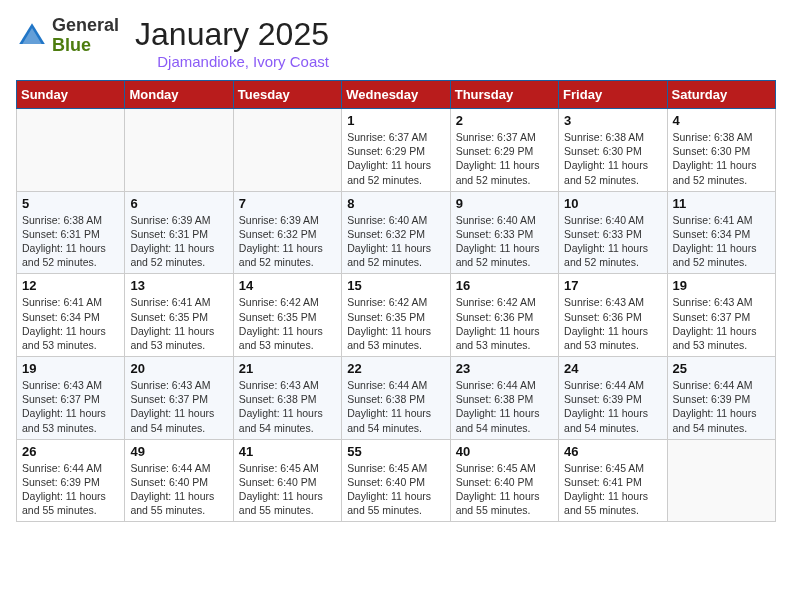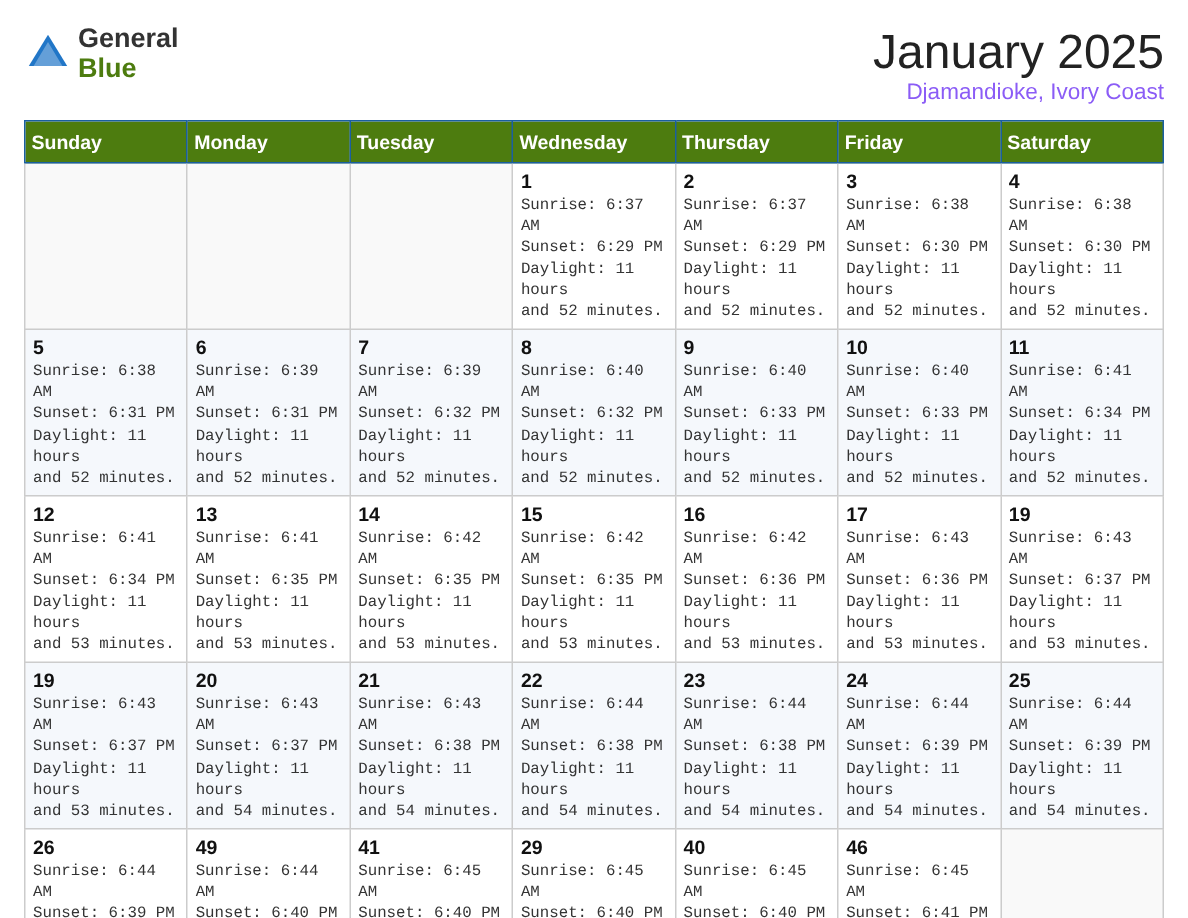--- a/index.html
+++ b/index.html
@@ -5,23 +5,23 @@
     * { box-sizing: border-box; margin: 0; padding: 0; }
     body {
       font-family: Arial, sans-serif;
       background: #fff;
       width: 792px;
       min-height: 612px;
       padding: 16px;
     }
     .header {
       display: flex;
-      justify-content: space-between;
       align-items: flex-start;
       margin-bottom: 10px;
+      gap: 16px;
     }
     .logo {
       display: flex;
       align-items: center;
       gap: 4px;
     }
     .logo-text {
       font-size: 18px;
       font-weight: bold;
       line-height: 1.1;
@@ -42,21 +42,21 @@
     }
     .location {
       font-size: 15px;
       color: #8b5cf6;
     }
     .calendar {
       width: 100%;
       border-collapse: collapse;
     }
     .calendar thead tr th {
-      background: #4d7c0f;
+      background: #b91c1c;
       color: #fff;
       font-size: 13px;
       font-weight: bold;
       padding: 6px 4px;
       text-align: left;
       border: 1px solid #1a5fa0;
     }
     .calendar tbody tr td {
       border: 1px solid #ccc;
       vertical-align: top;
@@ -74,21 +74,20 @@
       font-size: 13px;
       font-weight: bold;
       color: #111;
       display: block;
       margin-bottom: 2px;
     }
     .day-info {
       font-size: 10.5px;
       color: #333;
       line-height: 1.35;
-      font-family: Liberation Mono, monospace;
     }
     .empty-cell {
       background: #f9f9f9 !important;
     }
   </style>
 </head>
 <body>
 
 <div class="header">
   <div class="logo">
@@ -322,21 +321,21 @@
 and 55 minutes.</div>
         </td>
         <td>
           <span class="day-num">41</span>
           <div class="day-info" style="white-space: pre-line;">Sunrise: 6:45 AM
 Sunset: 6:40 PM
 Daylight: 11 hours
 and 55 minutes.</div>
         </td>
         <td>
-          <span class="day-num">29</span>
+          <span class="day-num">55</span>
           <div class="day-info" style="white-space: pre-line;">Sunrise: 6:45 AM
 Sunset: 6:40 PM
 Daylight: 11 hours
 and 55 minutes.</div>
         </td>
         <td>
           <span class="day-num">40</span>
           <div class="day-info" style="white-space: pre-line;">Sunrise: 6:45 AM
 Sunset: 6:40 PM
 Daylight: 11 hours

